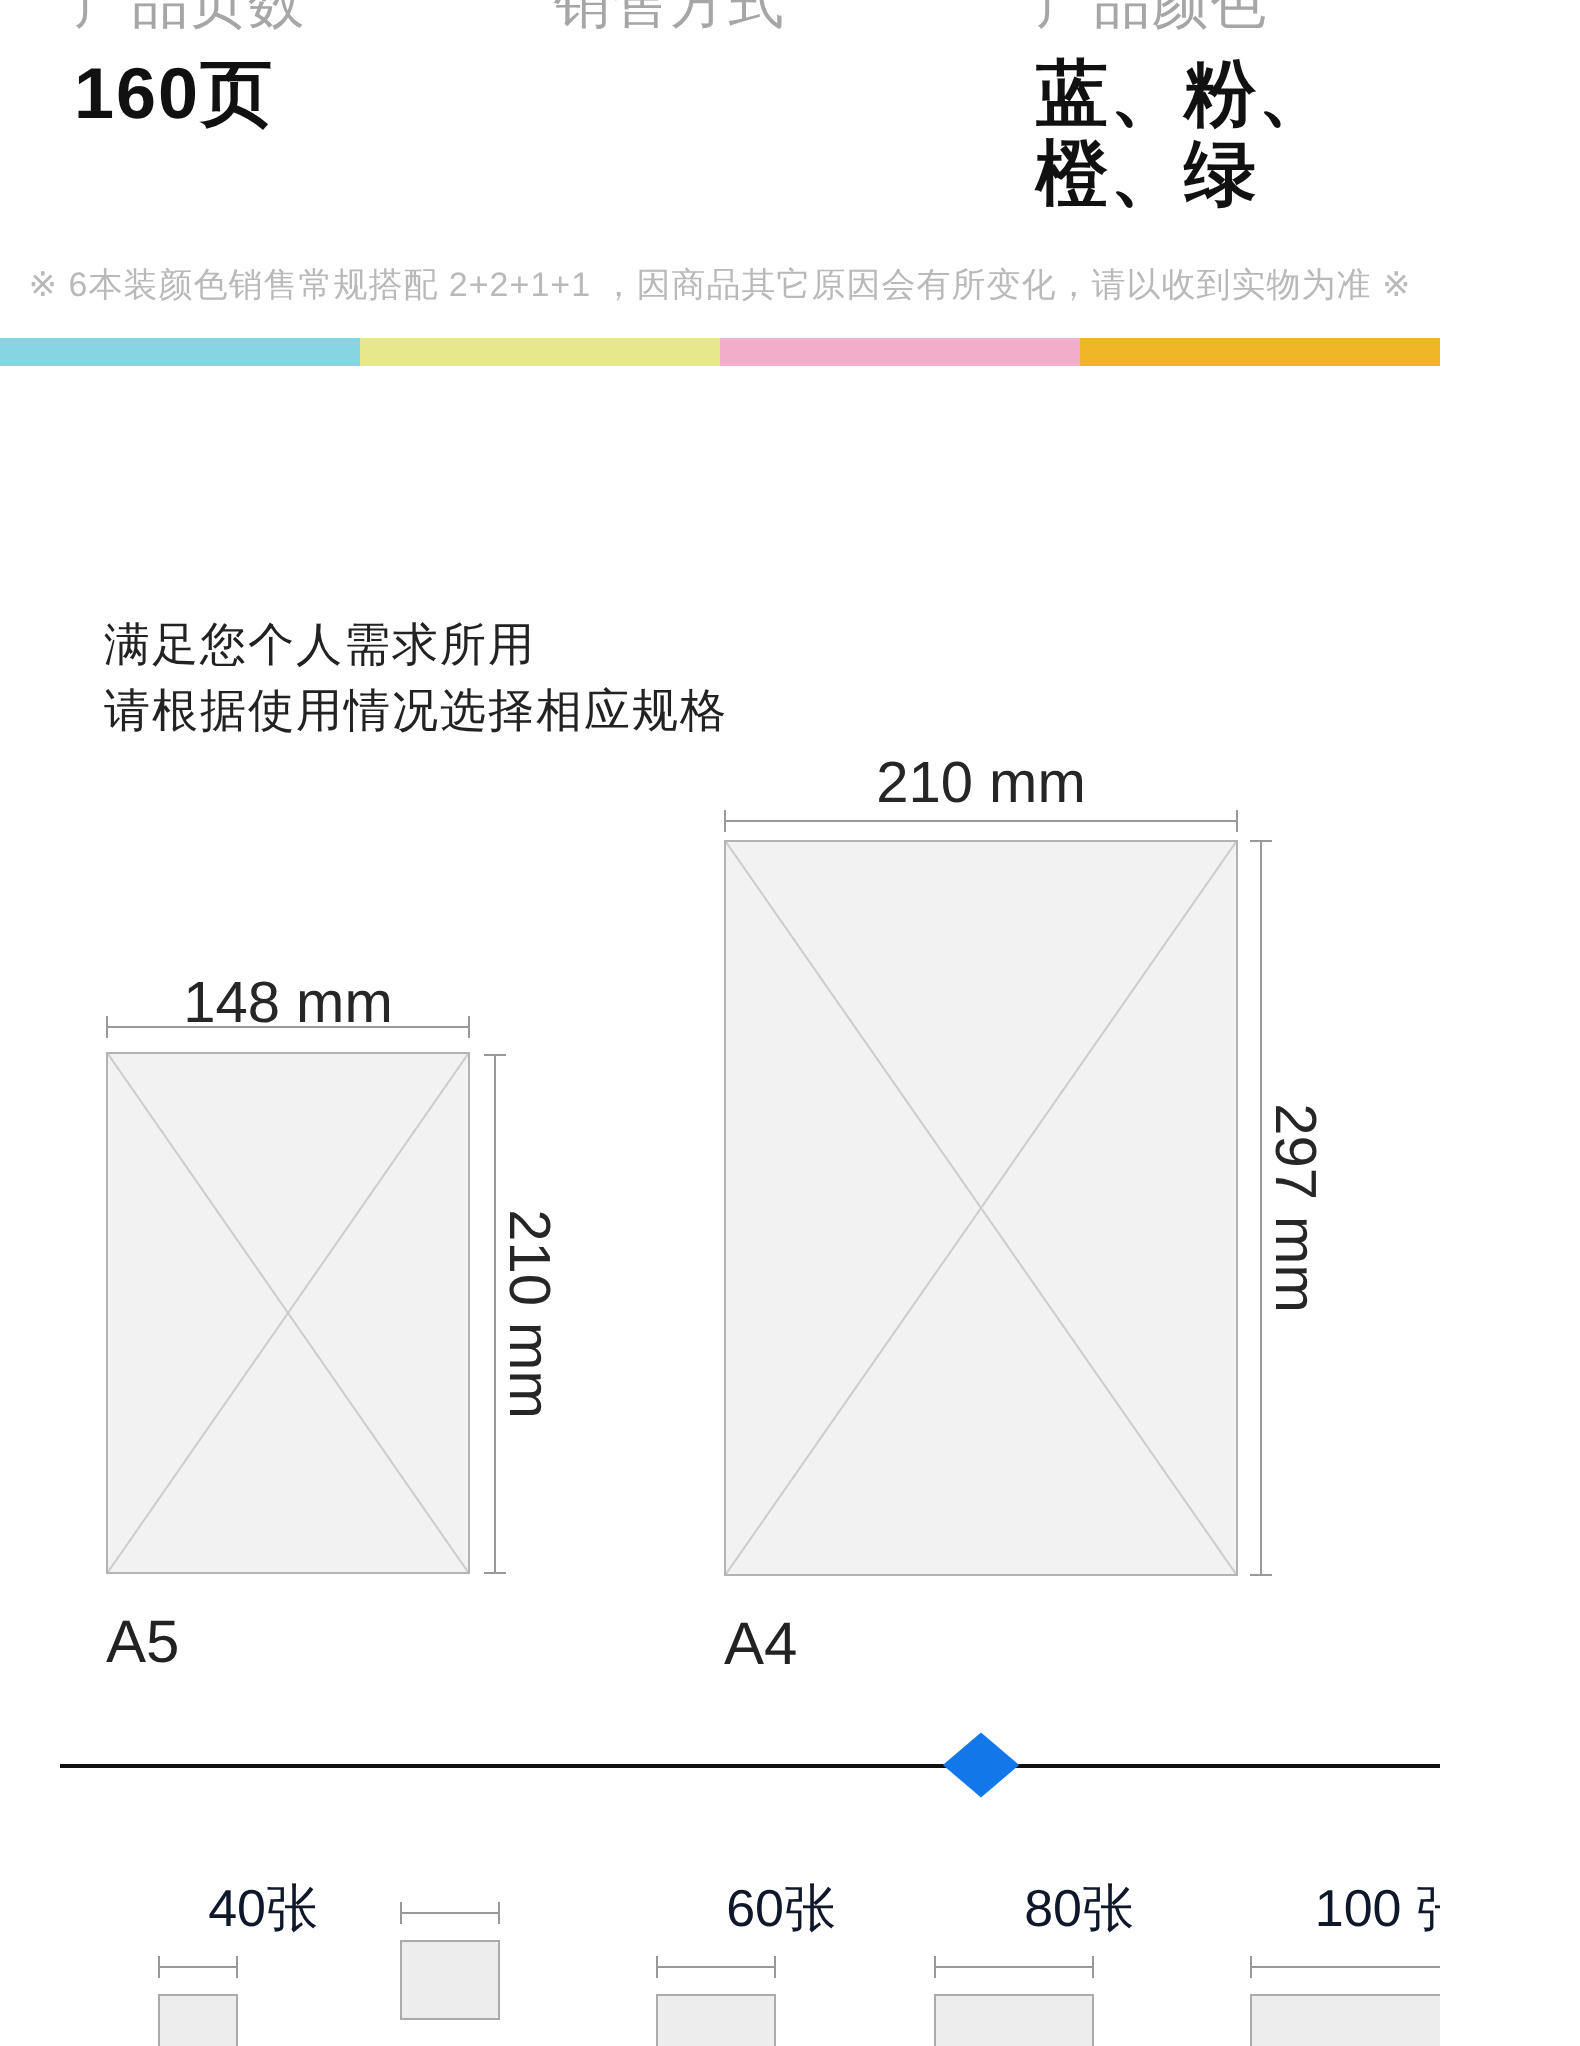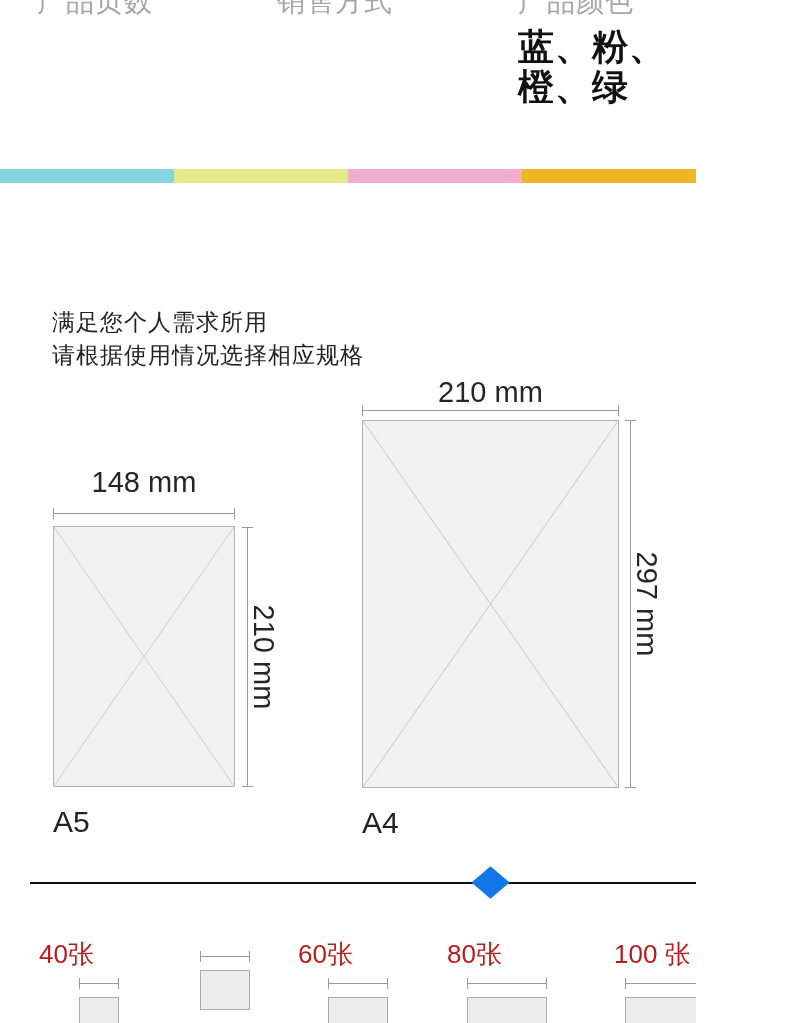--- a/index.html
+++ b/index.html
@@ -1,19 +1,20 @@
 <!DOCTYPE html>
 <html><head>
 <meta charset="utf-8">
 <style>
   html,body { margin:0; padding:0; background:#ffffff; }
   .page {
     position:relative; width:696px; height:1023px; overflow:hidden;
     background:#ffffff; color:#1a1a1a;
     font-family:"Liberation Sans","DejaVu Sans",sans-serif;
+    padding-left:24px;
   }
   
   .spec { position:absolute; top:-13px; }
   .spec-name { font-size:28px; line-height:30px; color:#a6a6a6; letter-spacing:1px; }
   .spec-value { margin-top:10px; font-size:36px; line-height:40px; font-weight:600; color:#111; letter-spacing:1px; }
   
   .note { position:absolute; top:133px; left:0; width:100%; text-align:center;
           font-size:17px; line-height:20px; color:#b9b9b9; letter-spacing:0.5px; }
   
   .stripe { position:absolute; top:169px; left:0; width:100%; height:14px; display:flex; }
@@ -33,55 +34,57 @@
   .vdim i { position:absolute; top:0; bottom:0; left:5px; border-left:1px solid #999; display:block; }
   .paper { position:absolute; background:#f2f2f2; border:1px solid #b3b3b3; }
   .paper svg { position:absolute; left:0; top:0; width:100%; height:100%; display:block; }
   .paper-name { position:absolute; font-size:30px; line-height:34px; color:#222; }
   
   .divider-line { position:absolute; left:30px; top:882px; width:732px; height:0; border-top:2px solid #101010; }
   .diamond { position:absolute; left:477px; top:869px; width:27px; height:27px;
              transform:scaleY(0.85) rotate(45deg); background:#1277e8; }
   
   .sheet { position:absolute; top:941px; width:120px; }
-  .sheet-label { font-size:26px; line-height:27px; height:27px; text-align:left; color:#b91c1c; }
+  .sheet-label { font-size:26px; line-height:27px; height:27px; text-align:right; color:#0f172a; }
   .sheet-dim { position:relative; margin:10px auto 0; height:11px;
                border-left:1px solid #999; border-right:1px solid #999; }
   .sheet-rect { margin:8px auto 0; height:40px; background:#ededed; border:1px solid #ababab; }
 </style>
 </head>
 <body>
 
 <div class="page">
 
   <div class="spec" style="left:37px">
     <div class="spec-name">产品页数</div>
+    <div class="spec-value">160页</div>
   </div>
   <div class="spec" style="left:277px">
     <div class="spec-name">销售方式</div>
   </div>
   <div class="spec" style="left:518px">
     <div class="spec-name">产品颜色</div>
     <div class="spec-value">蓝、粉、橙、绿</div>
   </div>
 
+  <div class="note">※ 6本装颜色销售常规搭配 2+2+1+1 ，因商品其它原因会有所变化，请以收到实物为准 ※</div>
 
   <div class="stripe">
     <div style="background: rgb(135, 213, 226);"></div>
     <div style="background: rgb(230, 232, 139);"></div>
     <div style="background: rgb(242, 173, 202);"></div>
     <div style="background: rgb(239, 183, 40);"></div>
   </div>
 
   <div class="sec-sub">
     <div>满足您个人需求所用</div>
     <div>请根据使用情况选择相应规格</div>
   </div>
 
-  <div class="dim-label" style="left:53px; top:466px; width:182px">148 mm</div>
+  <div class="dim-label" style="left:53px; top:486px; width:182px">148 mm</div>
   <div class="hdim" style="left:53px; top:508px; width:182px">
       <i></i>
     </div>
   <div class="paper" style="left:53px; top:526px; width:182px; height:261px">
     <svg viewBox="0 0 100 100" preserveAspectRatio="none">
       <line x1="0" y1="0" x2="100" y2="100" stroke="#cccccc" stroke-width="1" vector-effect="non-scaling-stroke"></line>
       <line x1="100" y1="0" x2="0" y2="100" stroke="#cccccc" stroke-width="1" vector-effect="non-scaling-stroke"></line>
     </svg>
   </div>
   <div class="vdim" style="left:242px; top:527px; height:260px">

